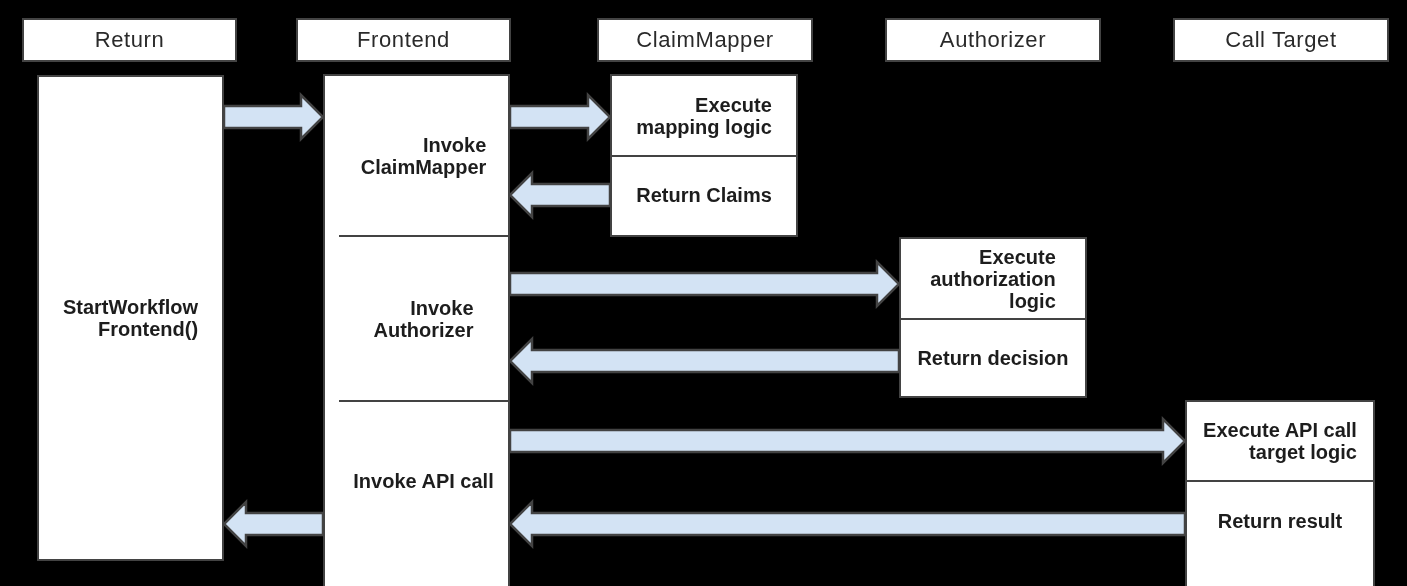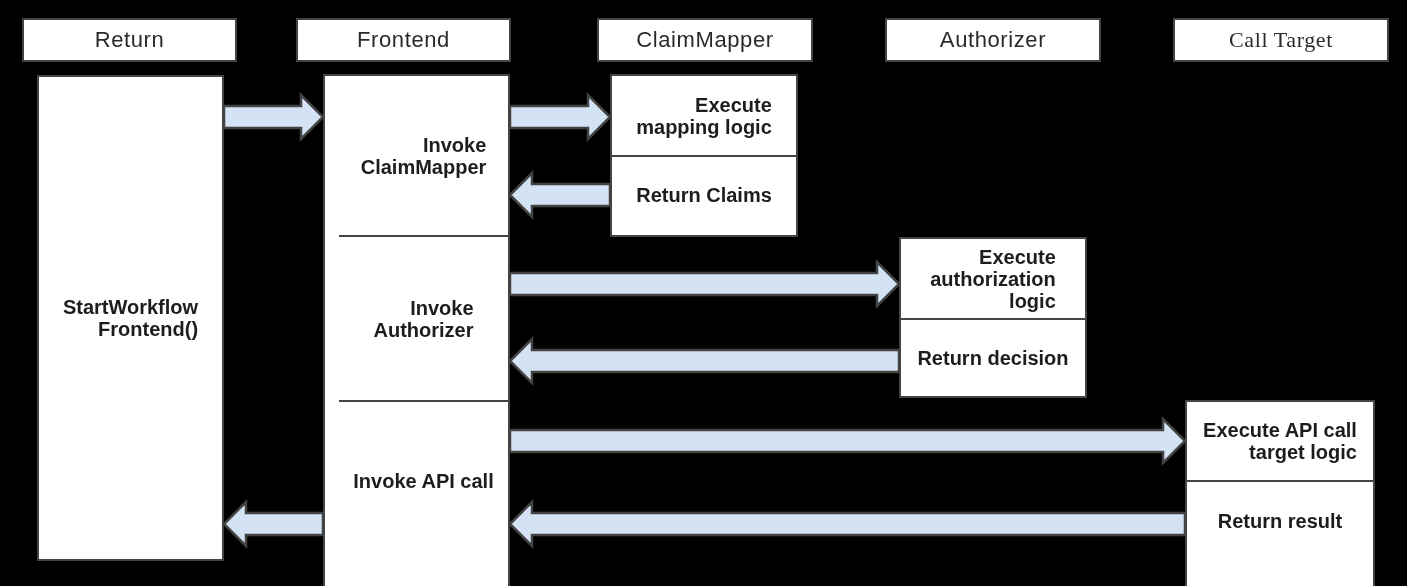--- a/index.html
+++ b/index.html
@@ -83,21 +83,21 @@
   </div>
   <div class="hdr" style="left:296px;width:215px;">
     <span>Frontend</span>
   </div>
   <div class="hdr" style="left:597px;width:216px;">
     <span>ClaimMapper</span>
   </div>
   <div class="hdr" style="left:885px;width:216px;">
     <span>Authorizer</span>
   </div>
-  <div class="hdr" style="left:1173px;width:216px;font-family:Liberation Serif, serif;">
+  <div class="hdr" style="left:1173px;width:216px;">
     <span>Call Target</span>
   </div>
 
   <div class="abox" style="left:37px;top:75px;width:187px;height:486px;">
     <div class="sect fill">StartWorkflow
 Frontend()</div>
   </div>
 
   <div class="abox" style="left:323px;top:74px;width:187px;height:550px;padding-left:14px;">
     <div class="sect" style="height:159px;">Invoke

